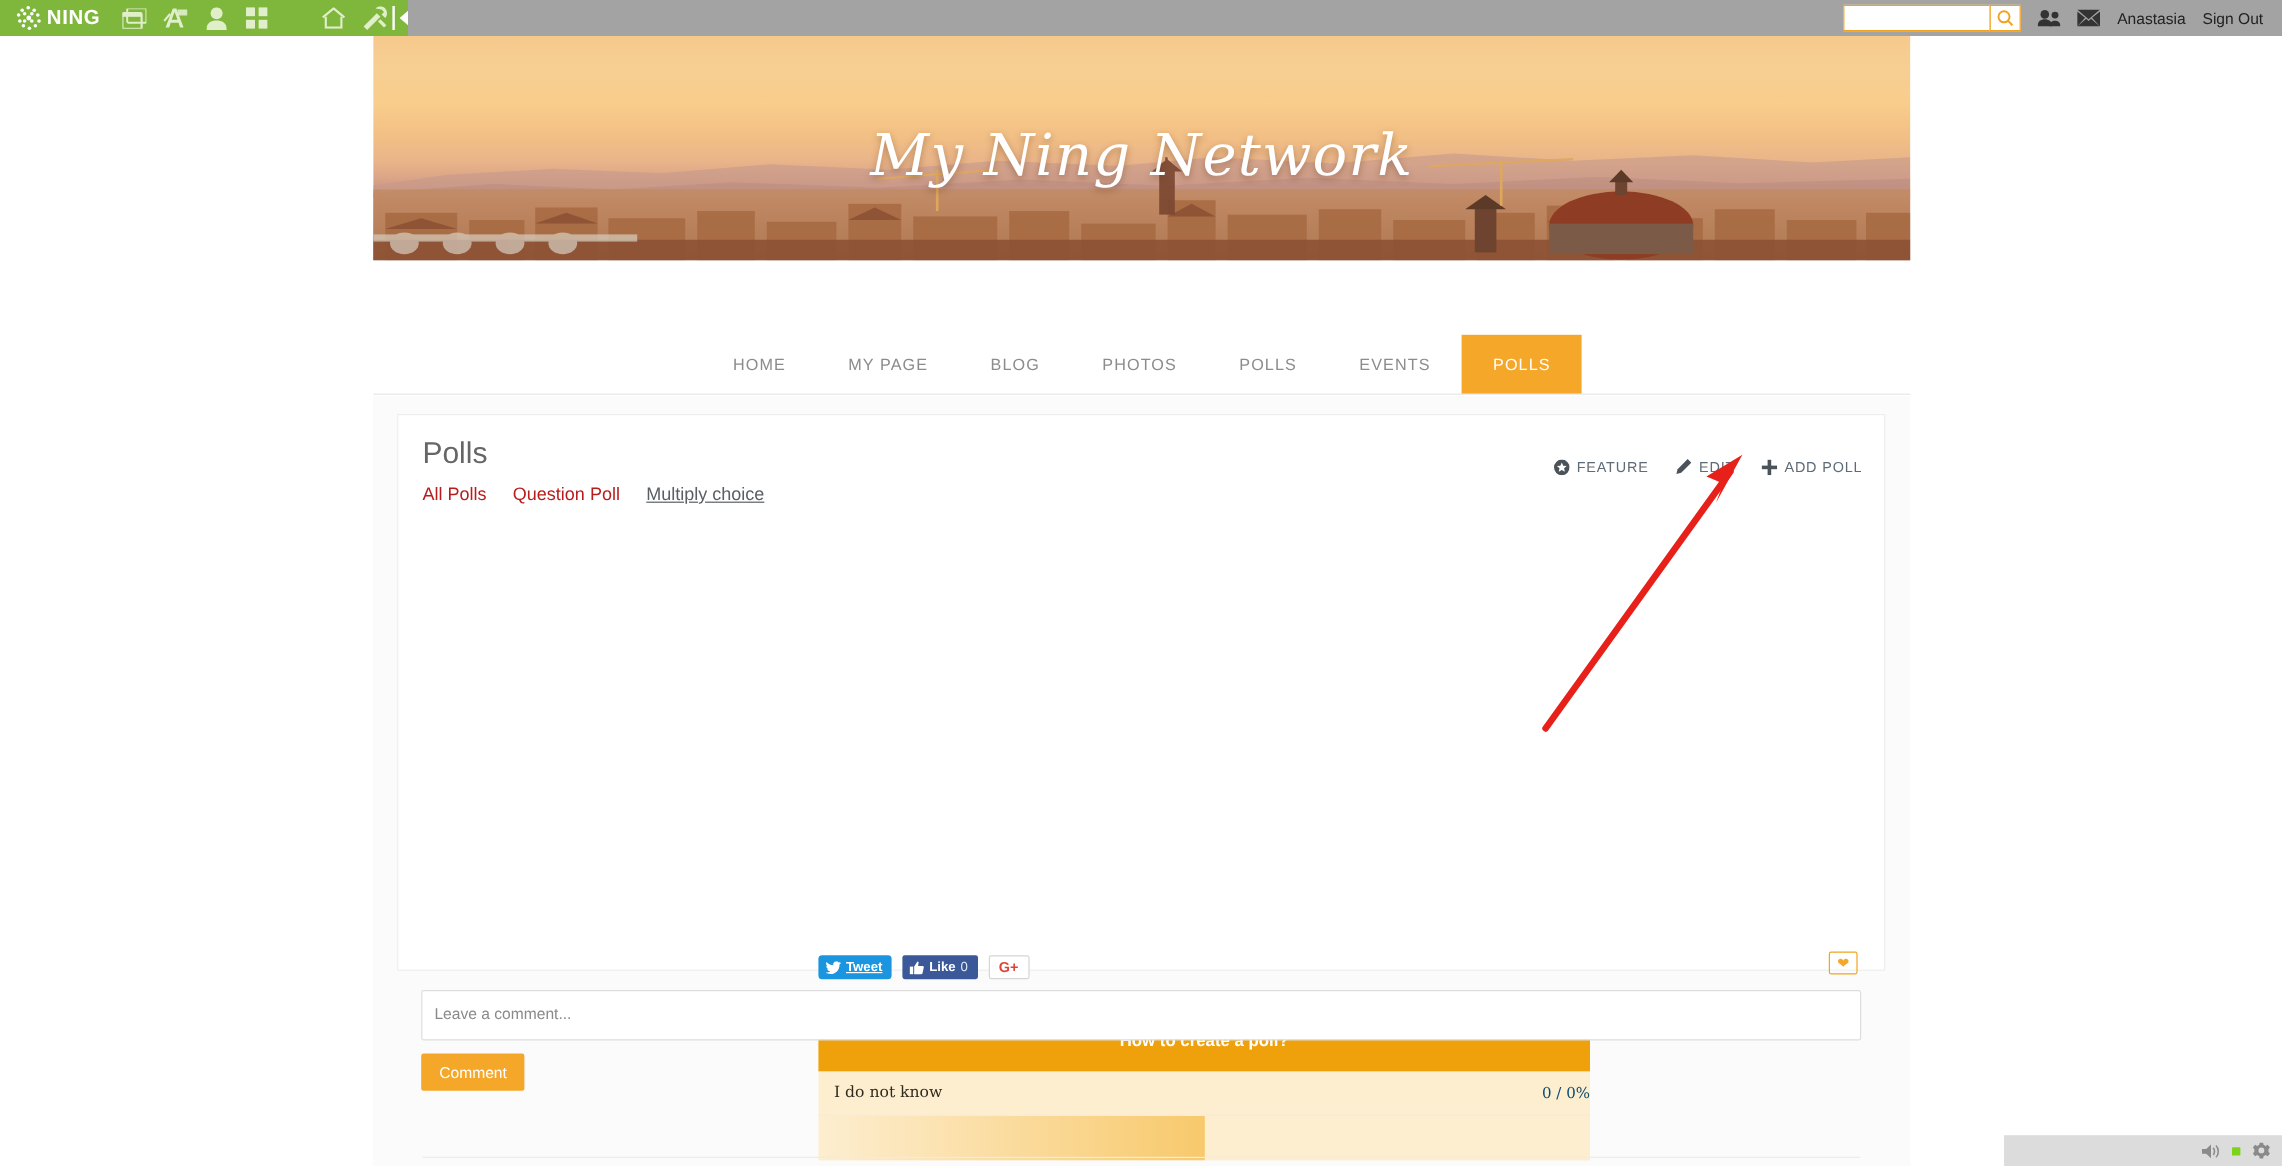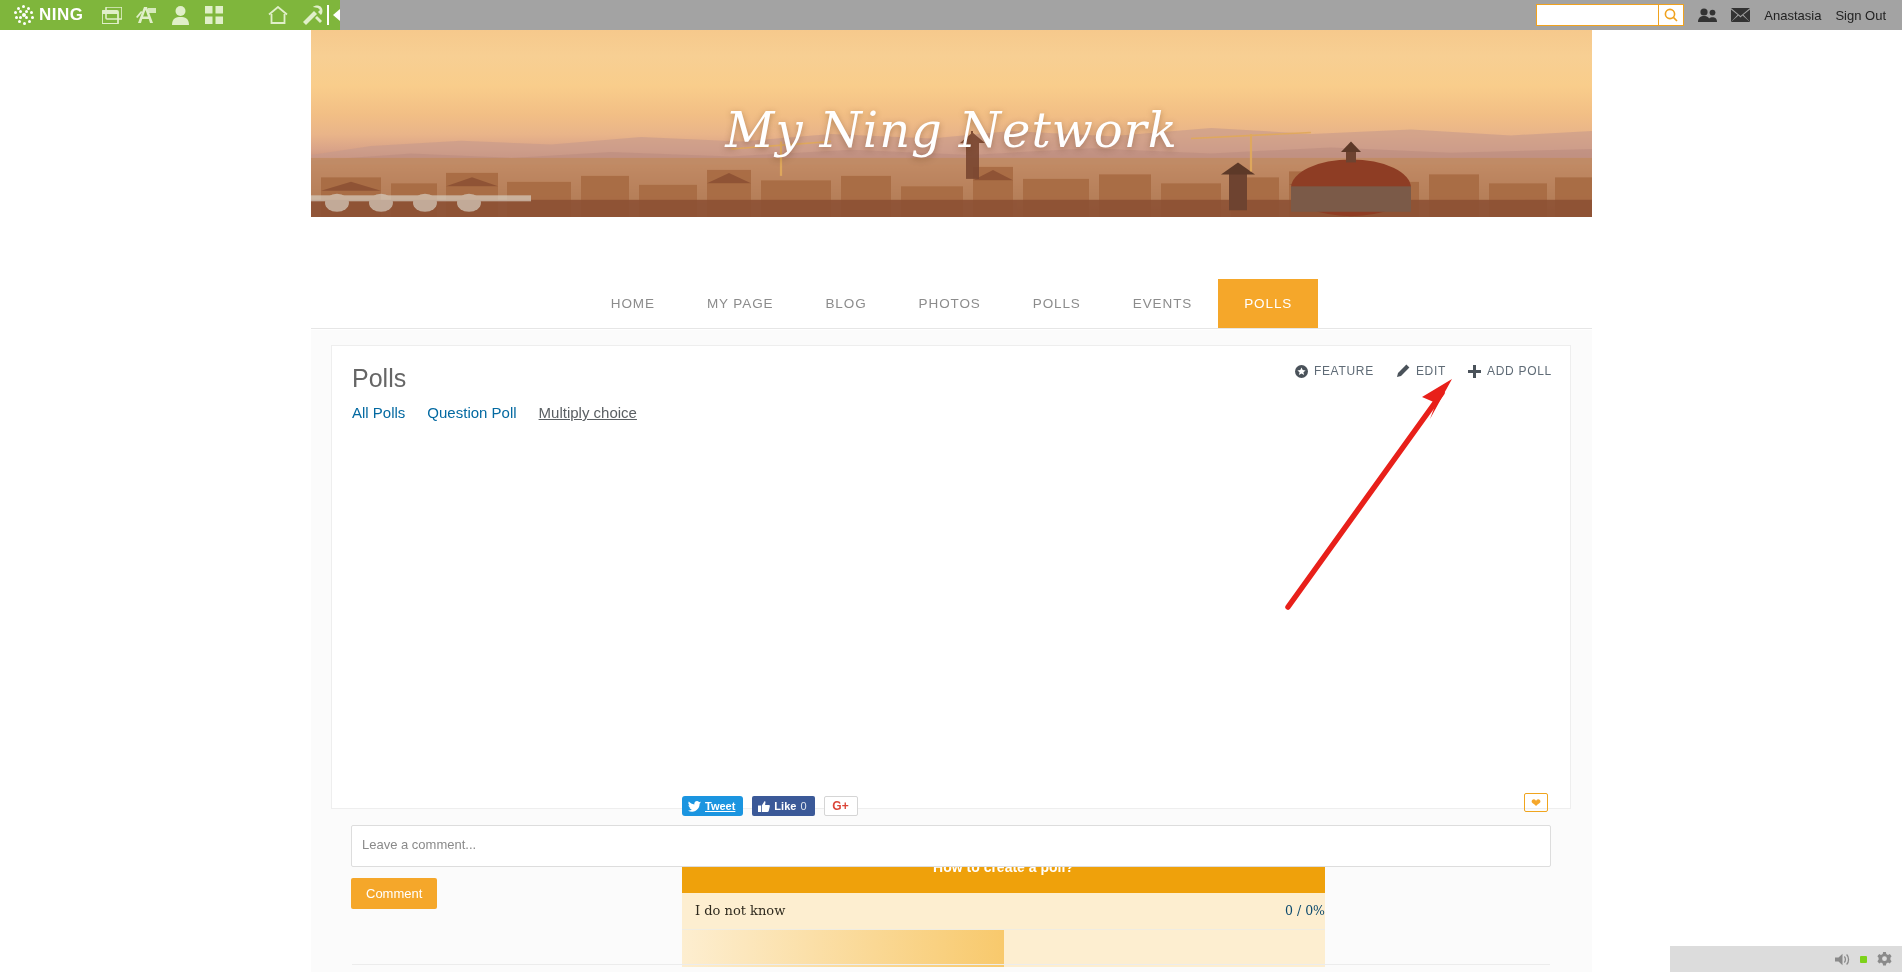--- a/index.html
+++ b/index.html
@@ -132,36 +132,36 @@
   }
 
   #polls-head {
     position: absolute; top: 0; left: 0; width: 100%; height: 86px;
   }
   #page-title {
     position: absolute; left: 20px; top: 18px;
     font-size: 25px; color: #666666; font-weight: normal;
   }
   #poll-actions {
-    position: absolute; right: 18px; top: 18px;
+    position: absolute; right: 18px; top: 36px;
     display: flex; align-items: center; gap: 22px;
   }
   .action {
     display: flex; align-items: center; gap: 6px;
     font-size: 12px; color: #5f6b76; letter-spacing: .7px;
     cursor: pointer;
   }
   .action-icon { display: flex; align-items: center; color: #4a525a; }
 
   #poll-tabs {
     position: absolute; left: 20px; top: 58px;
     display: flex; gap: 22px; align-items: baseline;
   }
   .poll-tab {
-    font-size: 15px; color: #0369a1; cursor: pointer; text-decoration: none;
+    font-size: 15px; color: #b91c1c; cursor: pointer; text-decoration: none;
   }
   .poll-tab.active { color: #5a5f63; text-decoration: underline; }
 
   
   #social-row {
     position: absolute; left: 350px; top: 450px;
     display: flex; align-items: center; gap: 9px;
   }
   .btn-tweet {
     display: flex; align-items: center; gap: 4px;

